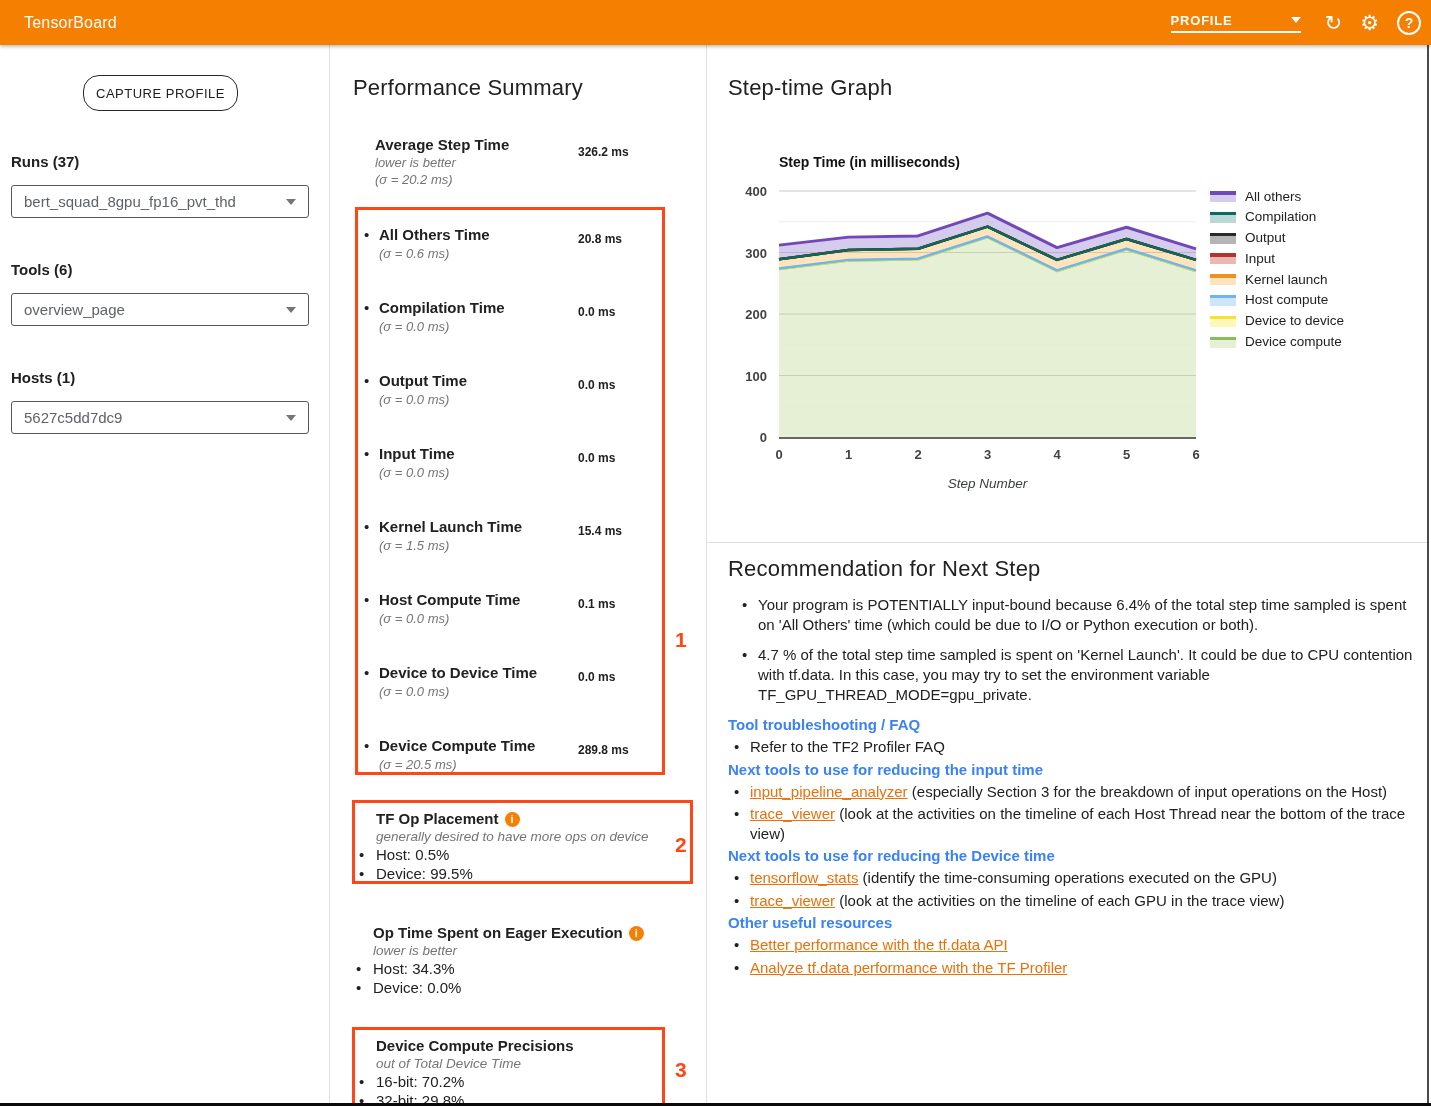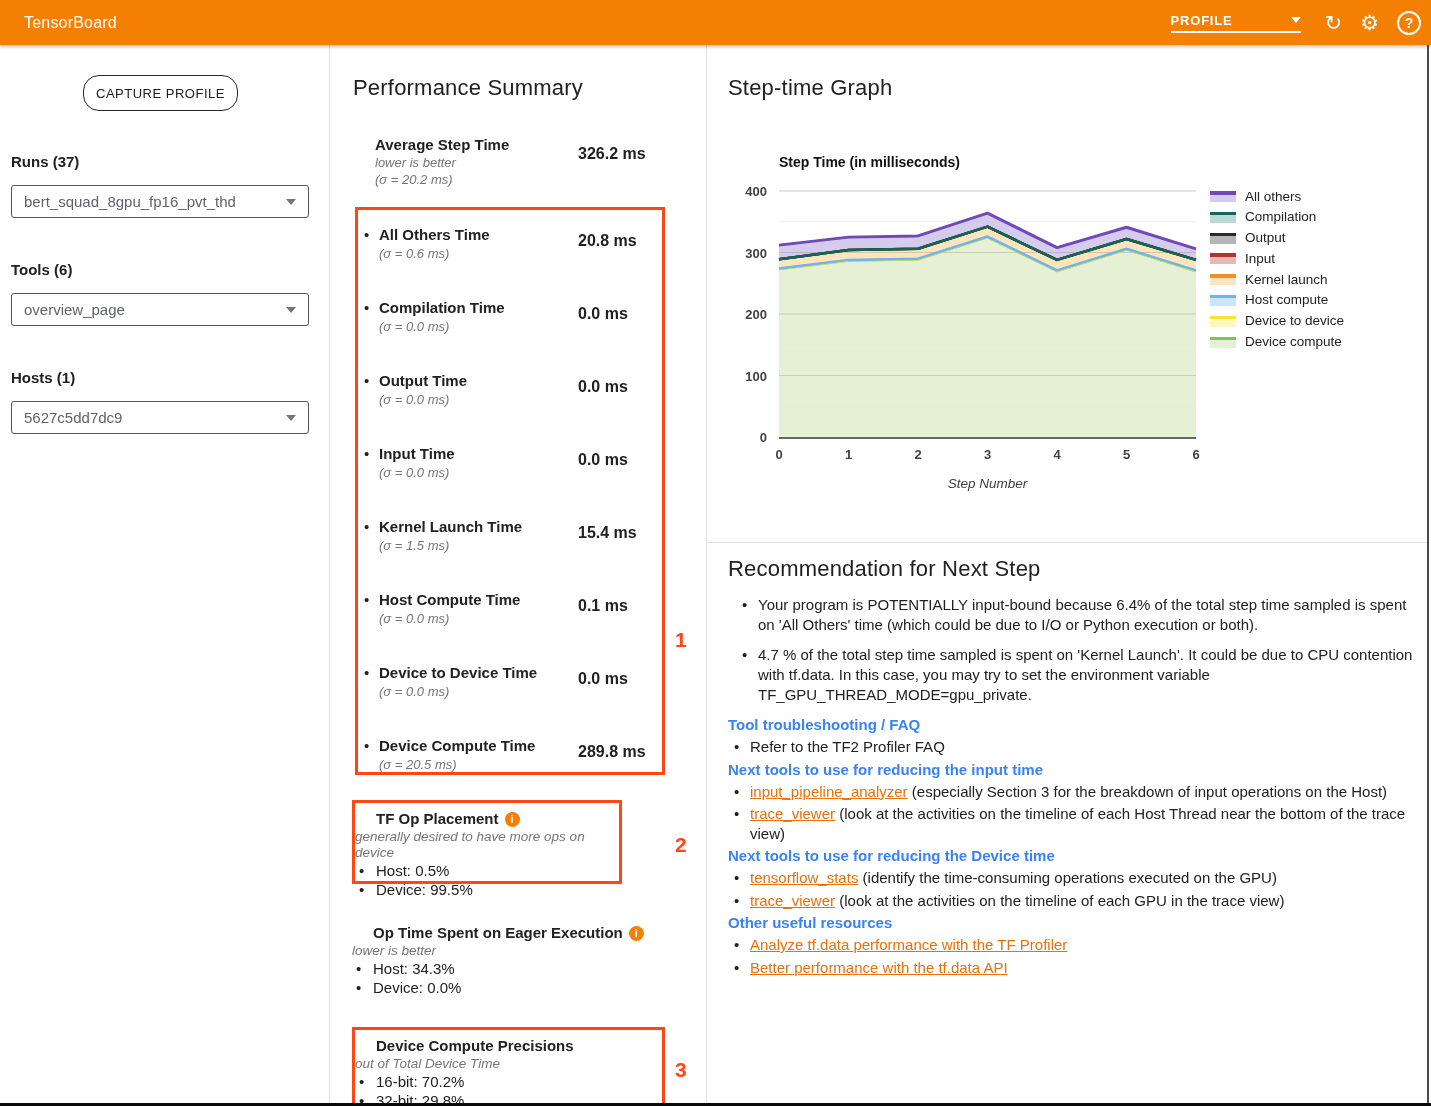--- a/index.html
+++ b/index.html
@@ -34,35 +34,35 @@
               box-sizing:border-box;display:flex;align-items:center;padding:0 12px;cursor:pointer;background:#fff;}
   .select-box .val{font-size:15px;color:#5f6368;flex:1;white-space:nowrap;overflow:hidden;}
   .caret-down-gray{width:0;height:0;border-left:5px solid transparent;border-right:5px solid transparent;
                    border-top:6px solid #757575;}
 
   
   .panel-title{font-size:22px;color:#212121;letter-spacing:.2px;}
   .summary-title{position:absolute;left:23px;top:30px;}
   .metric-label{font-size:15px;font-weight:bold;color:#212121;line-height:19px;}
   .metric-sub{font-size:13px;font-style:italic;color:#757575;line-height:17px;}
-  .metric-value{font-size:16px;font-weight:bold;color:#212121;}
+  .metric-value{font-size:12px;font-weight:bold;color:#212121;}
   .avg-row{position:absolute;left:45px;top:90px;width:310px;}
   .avg-value{position:absolute;left:203px;top:10px;}
   .hl-box{position:absolute;border:3px solid #ff4716;box-sizing:border-box;}
   .box-1{left:25px;top:162px;width:310px;height:568px;}
   .bd-row{position:absolute;left:0;width:300px;}
   .bd-row .bullet{position:absolute;left:6px;top:1px;font-size:15px;color:#212121;}
   .bd-row .bd-text{position:absolute;left:21px;top:0;}
   .bd-row .metric-value{position:absolute;left:220px;top:7px;}
   .hl-num{position:absolute;color:#ff4716;font-size:21px;font-weight:bold;}
-  .box-2{left:22px;top:755px;width:270px;height:84px;}
+  .box-2{left:22px;top:755px;width:341px;height:84px;}
   .box-3{left:22px;top:982px;width:313px;height:79px;}
   .mini-section{box-sizing:border-box;padding-top:7px;}
   .mini-title{font-size:15px;font-weight:bold;color:#212121;padding-left:21px;line-height:18px;display:flex;align-items:center;gap:6px;}
-  .mini-sub{font-size:13.5px;font-style:italic;color:#757575;line-height:16px;margin-top:1px;}
+  .mini-sub{font-size:13.5px;font-style:italic;color:#757575;padding-left:21px;line-height:16px;margin-top:1px;}
   .mini-item{position:relative;font-size:15px;color:#212121;padding-left:21px;line-height:17.5px;margin-top:1px;}
   .mini-item::before{content:"•";position:absolute;left:4px;top:0;}
   .eager-section{position:absolute;left:22px;top:872px;width:313px;}
   .info-icon{display:inline-flex;width:15px;height:15px;border-radius:50%;background:#f57f00;color:#fff;
              font-size:11px;font-weight:bold;align-items:center;justify-content:center;font-style:normal;cursor:pointer;flex:0 0 auto;}
 
   
   .graph-title{position:absolute;left:21px;top:30px;}
   #step-chart{position:absolute;left:0;top:0;}
   #step-chart .tick{font-family:"Liberation Sans","DejaVu Sans",sans-serif;font-size:13px;font-weight:bold;fill:#424242;}
@@ -347,21 +347,21 @@
       </ul>
 
       <div class="rec-heading">Next tools to use for reducing the Device time</div>
       <ul class="rec-list">
         <li><a class="rec-link">tensorflow_stats</a><span> (identify the time-consuming operations executed on the GPU)</span></li>
         <li><a class="rec-link">trace_viewer</a><span> (look at the activities on the timeline of each GPU in the trace view)</span></li>
       </ul>
 
       <div class="rec-heading">Other useful resources</div>
       <ul class="rec-list">
+        <li><a class="rec-link">Better performance with the tf.data API</a></li>
         <li><a class="rec-link">Analyze tf.data performance with the TF Profiler</a></li>
-        <li><a class="rec-link">Better performance with the tf.data API</a></li>
       </ul>
     </div>
   </section>
 
   <div class="right-edge"></div>
   <div class="bottom-edge"></div>
 </div>
 
 </body></html>

